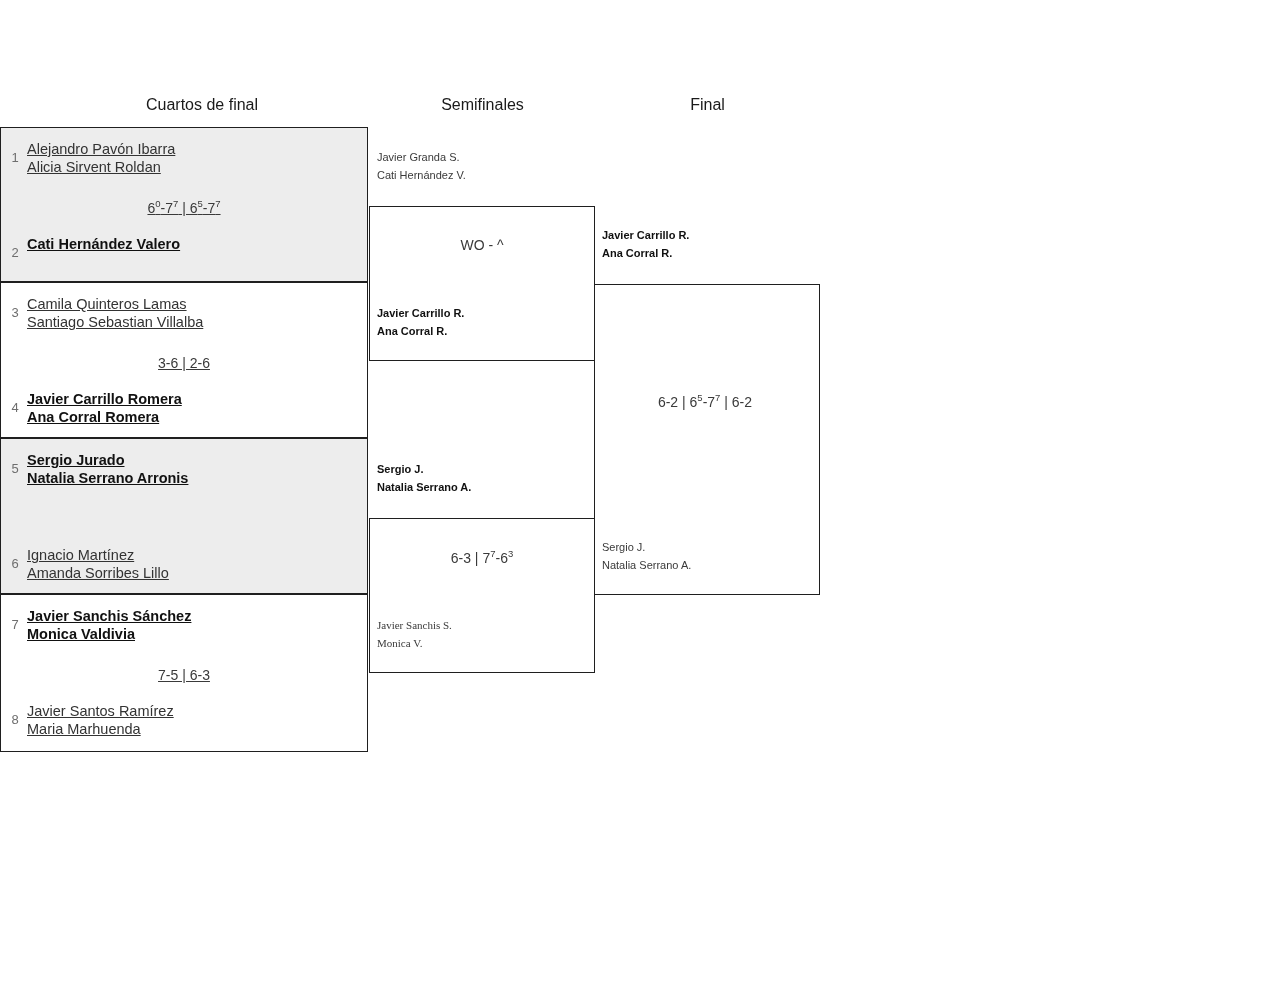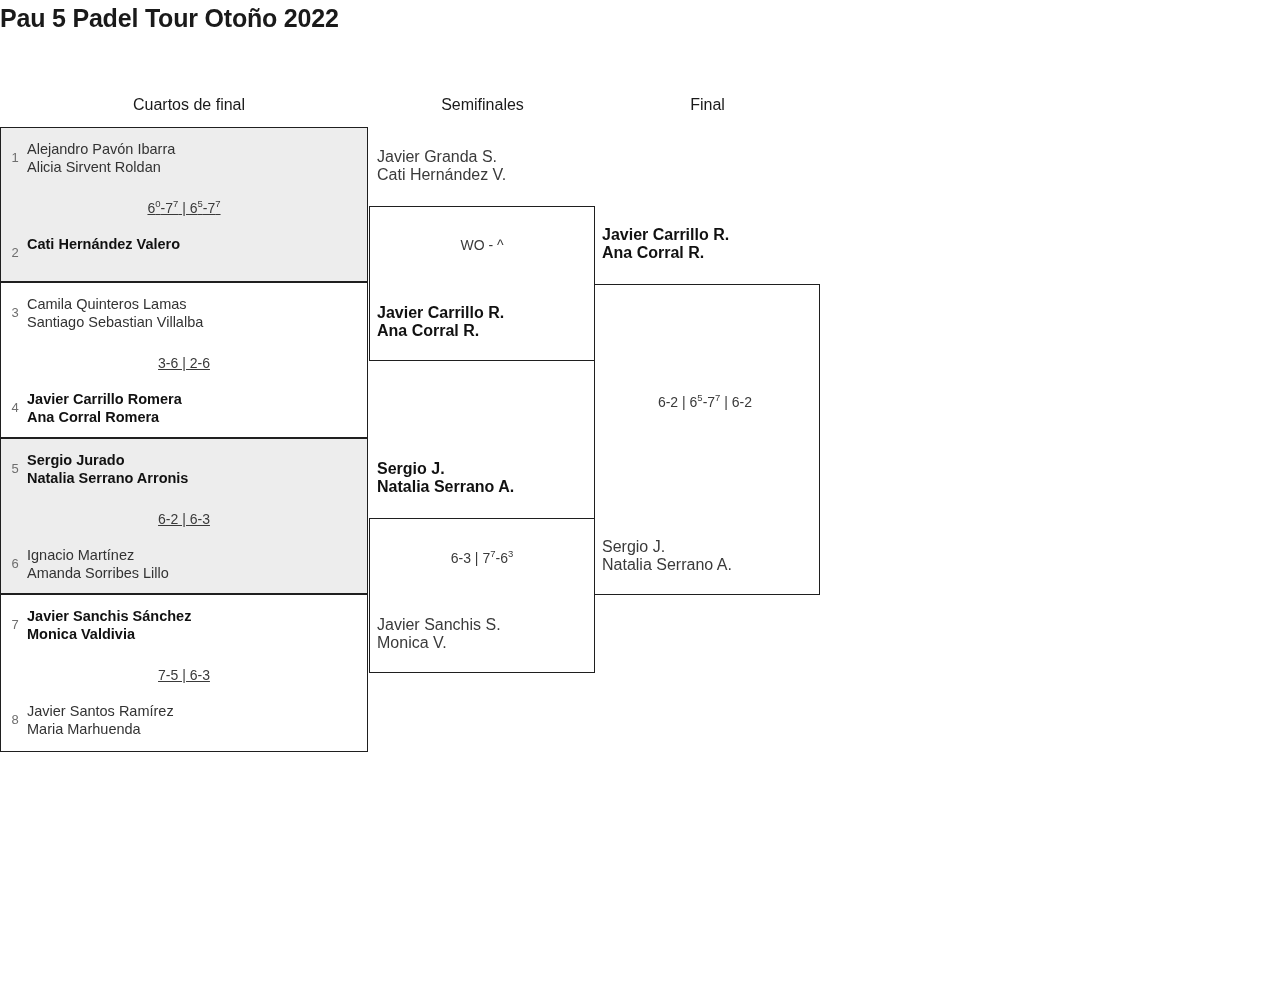--- a/index.html
+++ b/index.html
@@ -62,21 +62,21 @@
 
   
   .round-header {
     position: absolute;
     top: 96px;
     font-size: 16px;
     text-align: center;
     color: #1a1a1a;
     white-space: nowrap;
   }
-  #round-header-0 { left: 4px;   width: 370px; }
+  #round-header-0 { left: 17px;   width: 370px; }
   #round-header-1 { left: 370px; width: 225px; }
   #round-header-2 { left: 595px; width: 225px; }
 
   
   #bracket {
     position: absolute;
     left: 0; top: 0;
     width: 1280px; height: 982px;
   }
 
@@ -105,21 +105,21 @@
   .team .seed {
     position: absolute;
     left: 6px;
     top: 9px;
     font-size: 13px;
     font-weight: normal;
     color: #6e6e6e;
     width: 16px;
     text-align: center;
   }
-  .team .pname { display: block; white-space: nowrap; }
+  .team .pname { display: block; white-space: nowrap; text-decoration: underline; }
 
   .qf-top   { top: 12px; }
   .qf-bot   { top: 107px; }
 
   .score {
     position: absolute;
     left: 0;
     width: 100%;
     text-align: center;
     font-size: 14px;
@@ -133,21 +133,21 @@
   .link-box {
     position: absolute;
     border: 1px solid #1f1f1f;
     box-sizing: border-box;
     background: transparent;
   }
 
   
   .adv-team {
     position: absolute;
-    font-size: 16px;
+    font-size: 11px;
     line-height: 18px;
     color: #3a3a3a;
     white-space: nowrap;
   }
   .adv-team.winner { font-weight: bold; color: #111111; }
   .adv-team .pname { display: block; }
 
   .link-score {
     position: absolute;
     text-align: center;
@@ -155,21 +155,20 @@
     color: #3a3a3a;
     white-space: nowrap;
   }
   .link-score sup { font-size: 9.5px; vertical-align: super; line-height: 0; }
 </style>
 </head>
 <body>
 
 <div id="header">
   <div id="title-block">
-    <span id="title-line1">Pau 5 Padel Tour Otoño 2022</span>
   </div>
 
 </div>
 
 <div class="round-header" id="round-header-0">Cuartos de final</div>
 <div class="round-header" id="round-header-1">Semifinales</div>
 <div class="round-header" id="round-header-2">Final</div>
 
 <div id="bracket">
 
@@ -199,21 +198,20 @@
       <span class="pname">Ana Corral Romera</span>
     </div>
   </div>
 
   <div class="qf-block shaded" style="top:438px; height:156px;">
     <div class="team qf-top winner">
       <span class="seed">5</span>
       <span class="pname">Sergio Jurado</span>
       <span class="pname">Natalia Serrano Arronis</span>
     </div>
-    <div class="score qf-score">6-2 | 6-3</div>
     <div class="team qf-bot">
       <span class="seed">6</span>
       <span class="pname">Ignacio Martínez</span>
       <span class="pname">Amanda Sorribes Lillo</span>
     </div>
   </div>
 
   <div class="qf-block plain" style="top:594px; height:158px;">
     <div class="team qf-top winner">
       <span class="seed">7</span>
@@ -238,21 +236,21 @@
     <span class="pname">Javier Carrillo R.</span>
     <span class="pname">Ana Corral R.</span>
   </div>
 
   <div class="link-box" style="left:369px; top:518px; width:226px; height:155px;"></div>
   <div class="adv-team winner" style="left:377px; top:460px;">
     <span class="pname">Sergio J.</span>
     <span class="pname">Natalia Serrano A.</span>
   </div>
   <div class="link-score" style="left:369px; top:550px; width:226px;">6-3 | 7<sup>7</sup>-6<sup>3</sup></div>
-  <div class="adv-team" style="left:377px; top:616px;">
+  <div class="adv-team" style="left:377px; top:616px;font-family:Liberation Serif, serif;">
     <span class="pname">Javier Sanchis S.</span>
     <span class="pname">Monica V.</span>
   </div>
 
   <div class="link-box" style="left:594px; top:284px; width:226px; height:311px;"></div>
   <div class="adv-team winner" style="left:602px; top:226px;">
     <span class="pname">Javier Carrillo R.</span>
     <span class="pname">Ana Corral R.</span>
   </div>
   <div class="link-score" style="left:594px; top:394px; width:222px;">6-2 | 6<sup>5</sup>-7<sup>7</sup> | 6-2</div>

